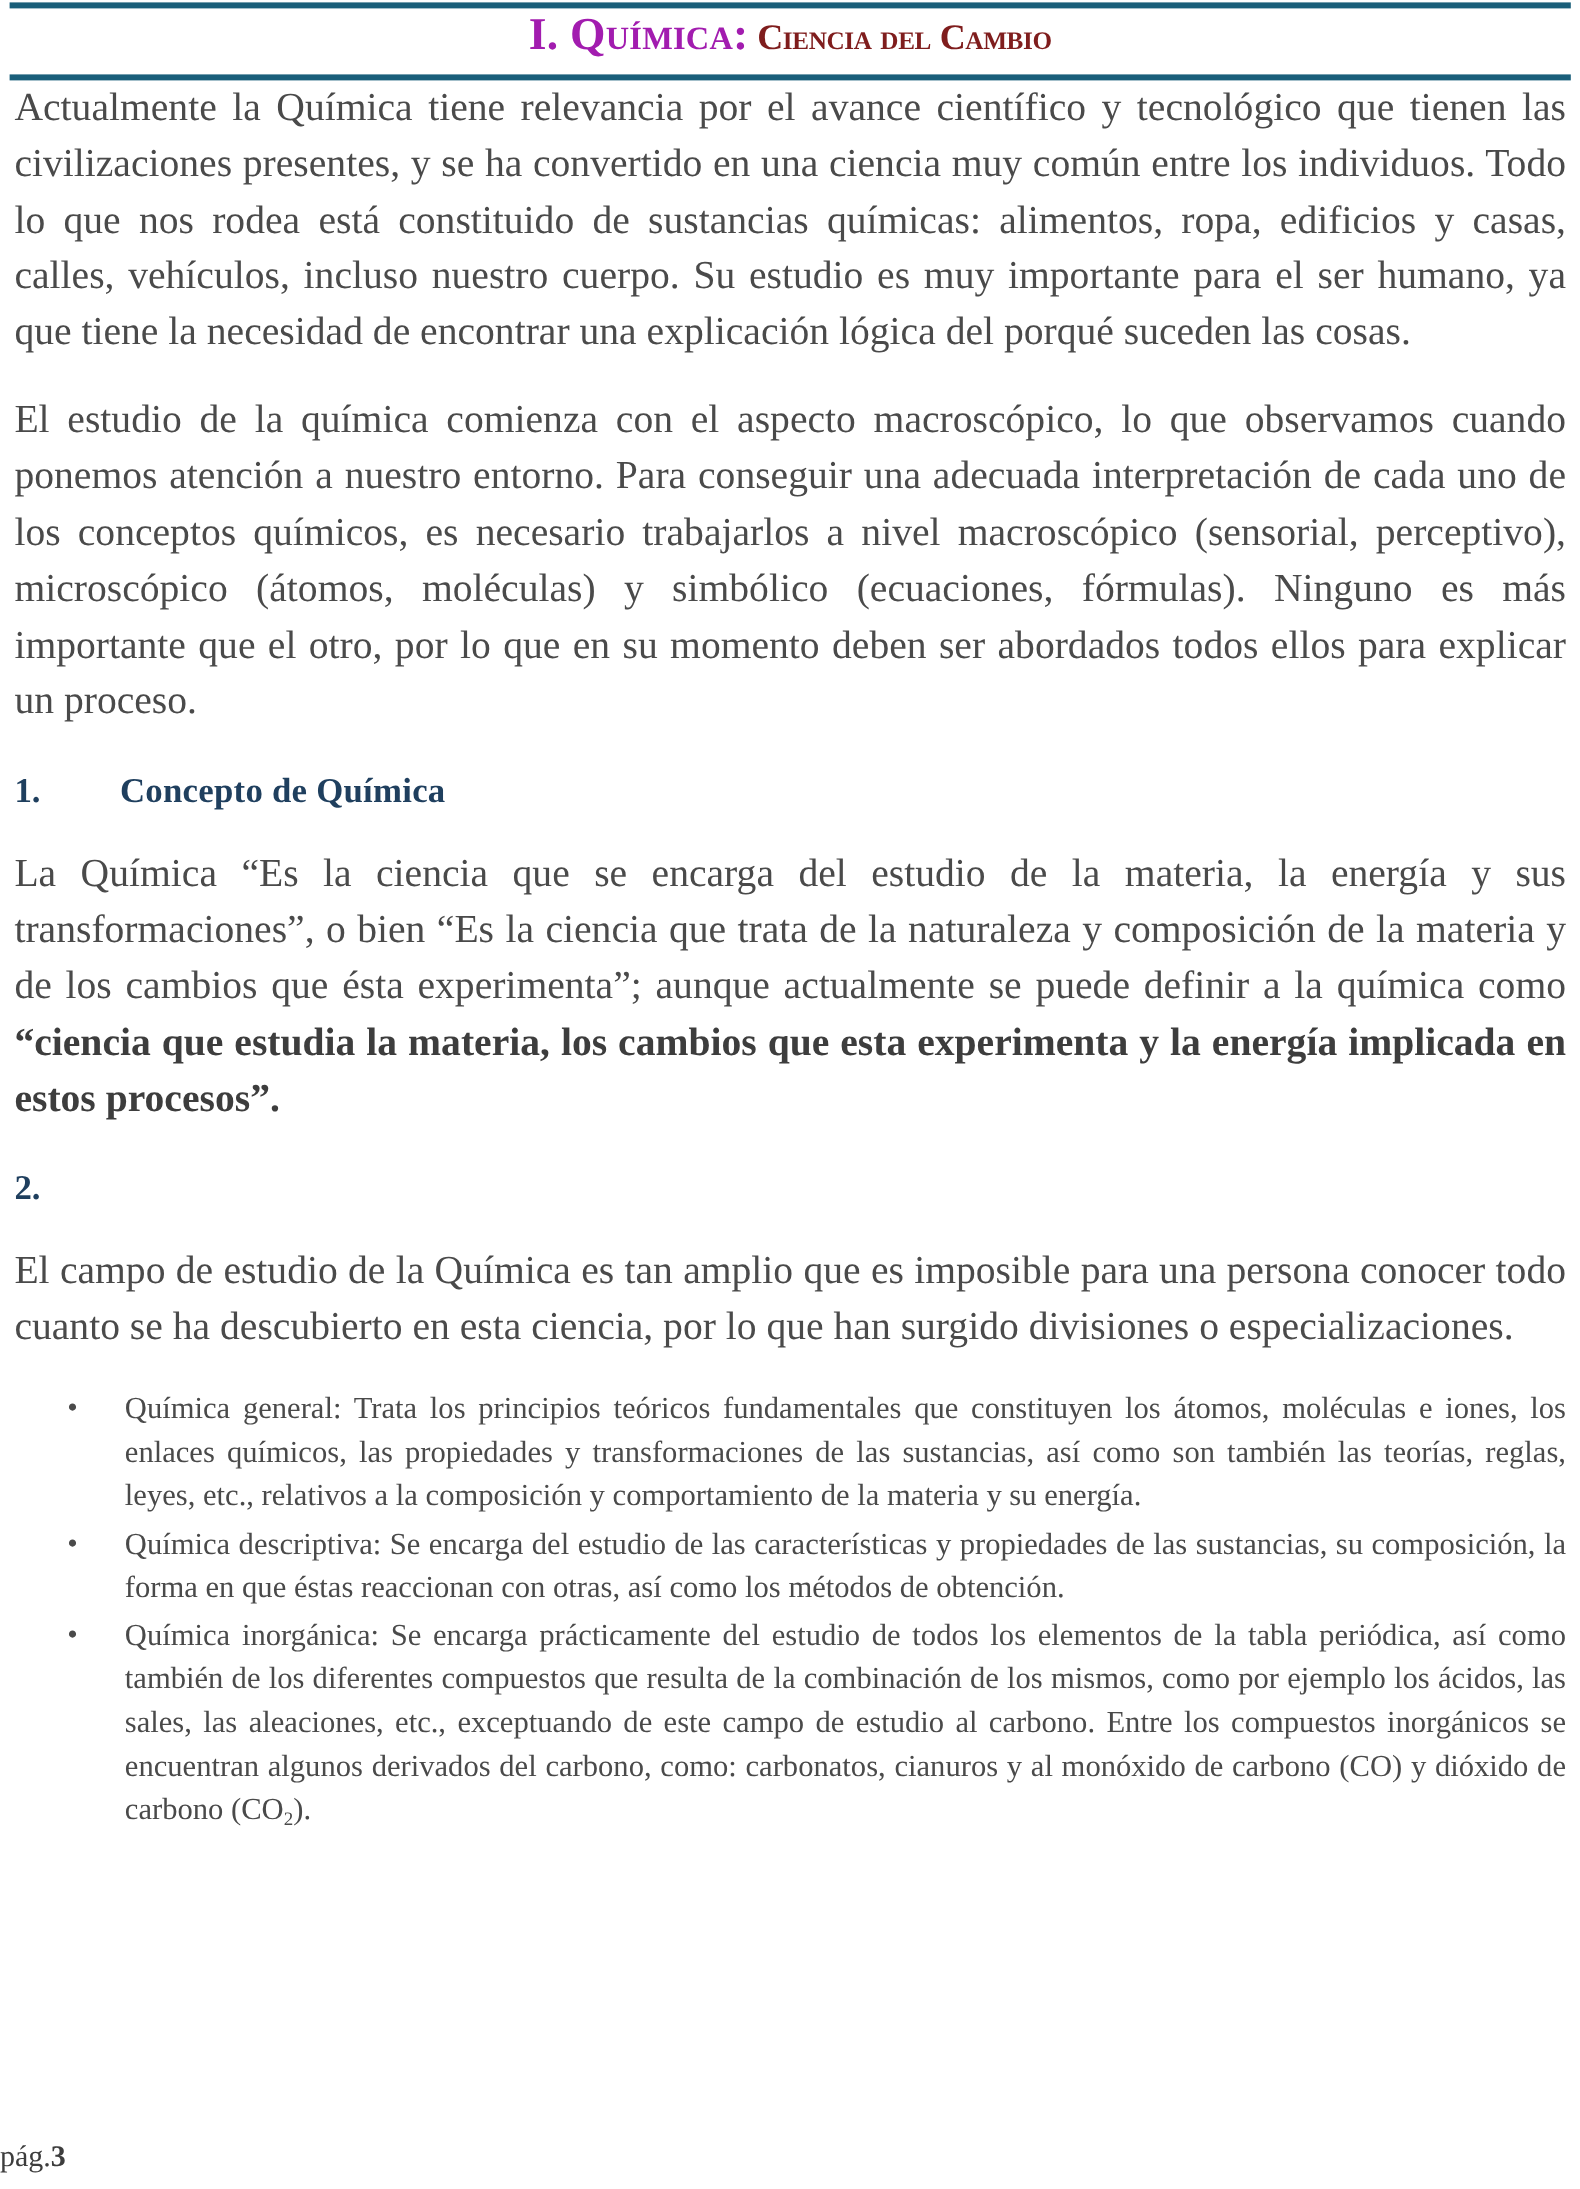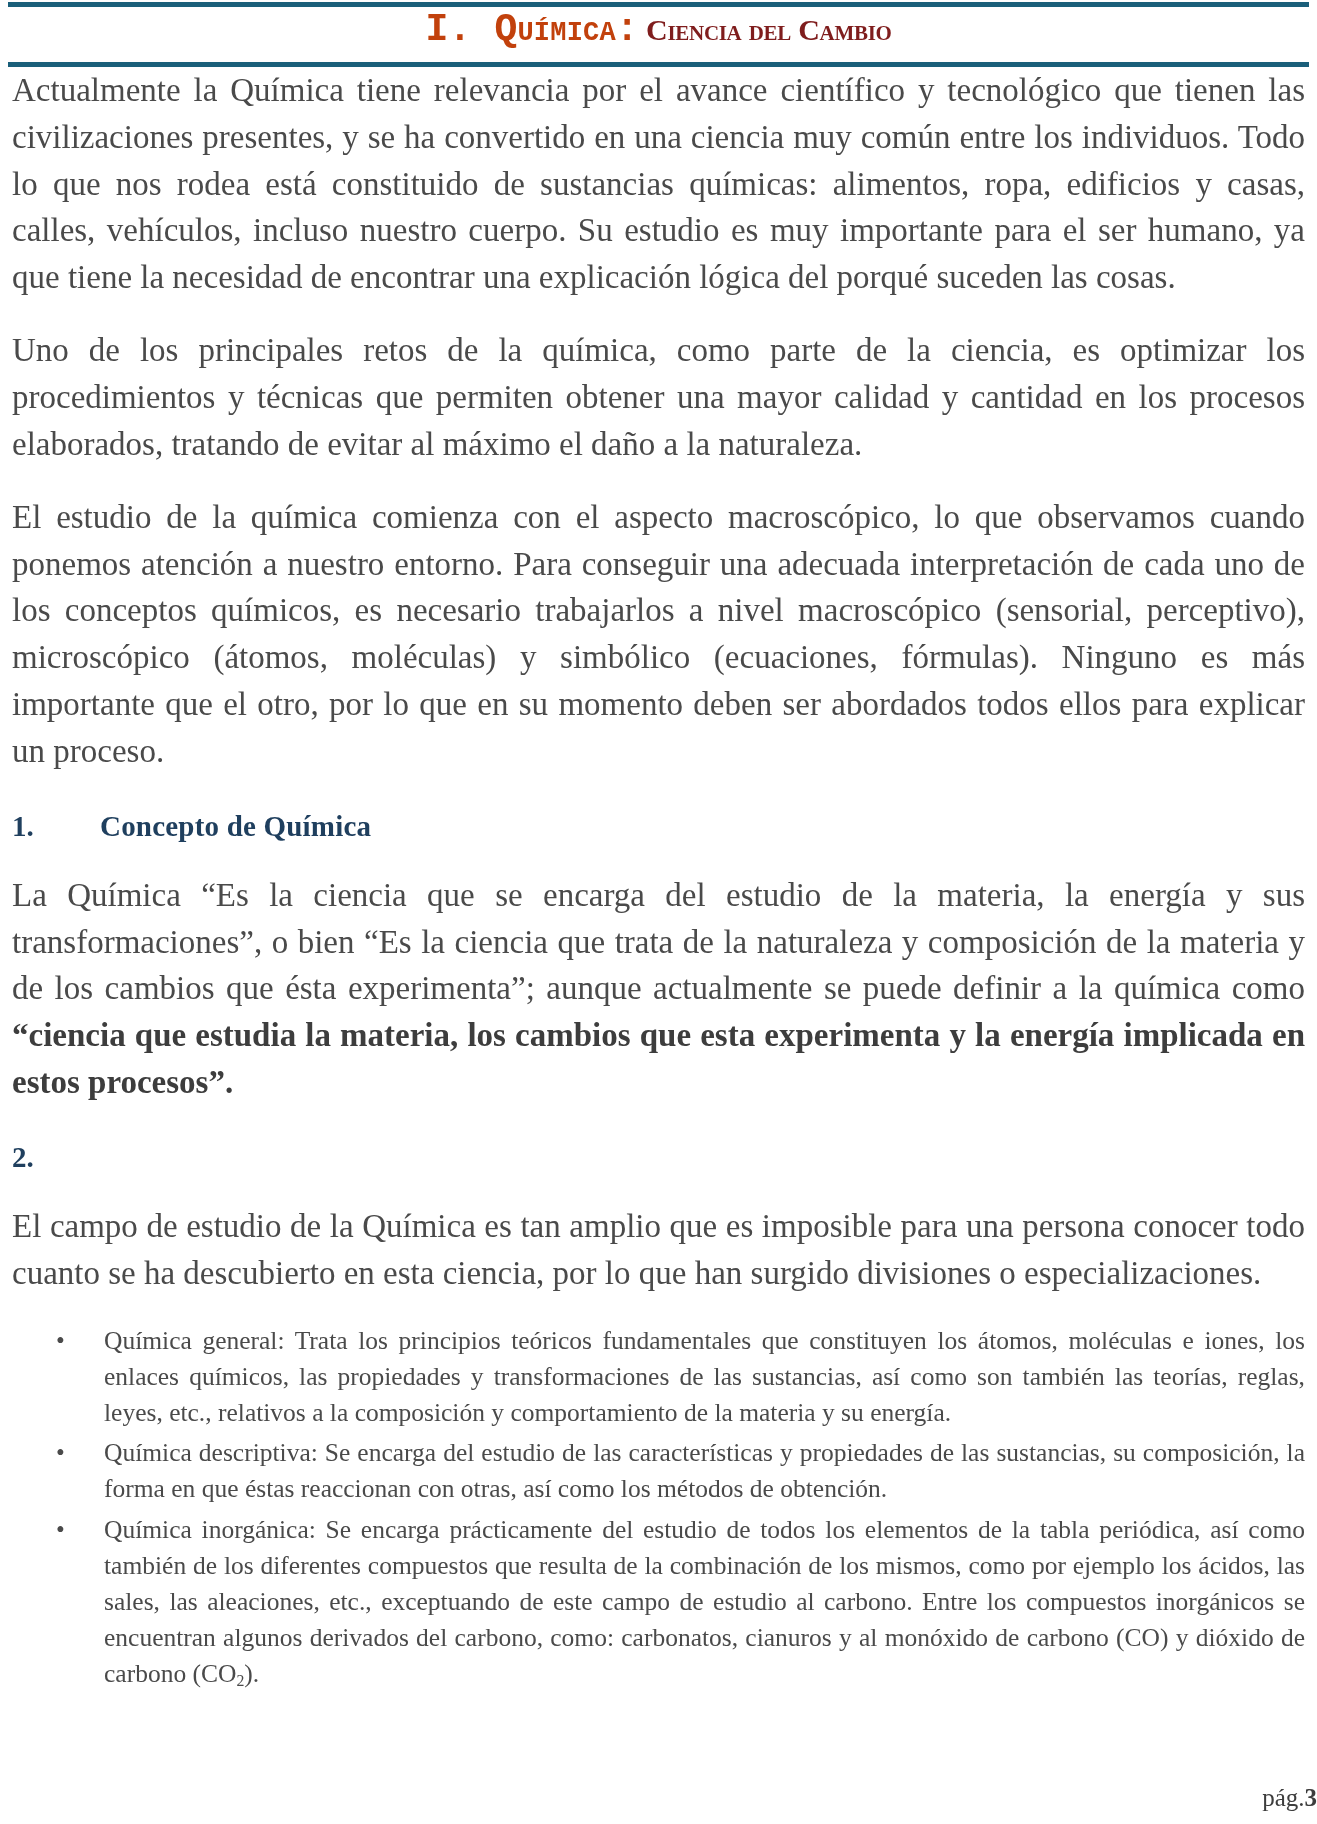--- a/index.html
+++ b/index.html
@@ -40,25 +40,25 @@
     padding: 0;
   }
   .doc-title {
     text-align: center;
     margin: 0;
     padding: 3px 0 12px 0;
     line-height: 1.05;
     white-space: nowrap;
   }
   .title-main {
-    font-family: Liberation Mono, monospace;
+    font-family: Liberation Serif, serif;
     font-weight: bold;
     font-variant: small-caps;
     font-size: 38px;
-    color: #c2410c;
+    color: #a21caf;
     letter-spacing: 0.2px;
   }
   .title-sub {
     font-family: "Liberation Serif", "DejaVu Serif", serif;
     font-weight: bold;
     font-variant: small-caps;
     font-size: 30px;
     color: #7f1d1d;
     letter-spacing: -0.3px;
   }
@@ -131,21 +131,21 @@
   sub {
     font-size: 0.62em;
     vertical-align: -0.28em;
   }
 
   .footer {
     position: absolute;
     left: 0;
     right: 0;
     bottom: 14px;
-    text-align: right;
+    text-align: left;
     font-size: 25px;
     color: #3d3d3d;
   }
   .footer .pg-num {
     font-weight: bold;
   }
 </style>
 </head>
 <body>
 
@@ -157,21 +157,20 @@
     <div class="doc-title">
       <span class="title-main">I. Química:</span><span class="title-sub"> Ciencia del Cambio</span>
     </div>
   </div>
 
   <div class="rule-bottom"></div>
 
   <div class="content">
 
     <p class="para first-para">Actualmente la Química tiene relevancia por el avance científico y tecnológico que tienen las civilizaciones presentes, y se ha convertido en una ciencia muy común entre los individuos. Todo lo que nos rodea está constituido de sustancias químicas: alimentos, ropa, edificios y casas, calles, vehículos, incluso nuestro  cuerpo. Su estudio es muy importante para el ser humano, ya que tiene la necesidad de encontrar una  explicación lógica del porqué suceden las cosas.</p>
-    <p class="para">Uno de los principales retos de la química, como parte de la ciencia, es optimizar los procedimientos y técnicas que permiten obtener una mayor calidad y cantidad en los procesos elaborados, tratando de evitar al máximo el daño a la naturaleza.</p>
     <p class="para">El estudio de la química comienza con el aspecto macroscópico, lo que observamos cuando ponemos atención a nuestro entorno. Para conseguir una adecuada interpretación de cada uno de los conceptos químicos, es necesario trabajarlos a nivel macroscópico (sensorial, perceptivo), microscópico (átomos, moléculas) y simbólico (ecuaciones, fórmulas). Ninguno es más importante que el otro, por lo que en su momento deben ser abordados todos ellos para explicar un proceso.</p>
 
     <h2 class="section-heading">
       <span class="num">1.</span>
       <span class="htext">Concepto de Química</span>
     </h2>
 
     <p class="para"><span>La Química “Es la ciencia que se encarga del estudio de la materia, la energía y sus transformaciones”, o bien “Es la ciencia que trata de la naturaleza y composición de la materia y de los cambios que ésta experimenta”; aunque actualmente se puede definir a la química como </span><strong class="bold-quote">“ciencia que estudia la materia, los cambios que esta experimenta y la energía implicada en estos procesos”.</strong></p>
 
     <h2 class="section-heading">

